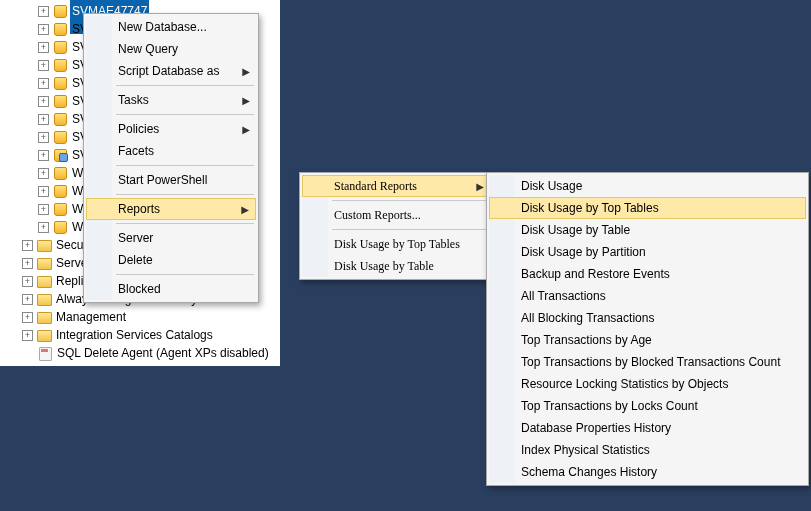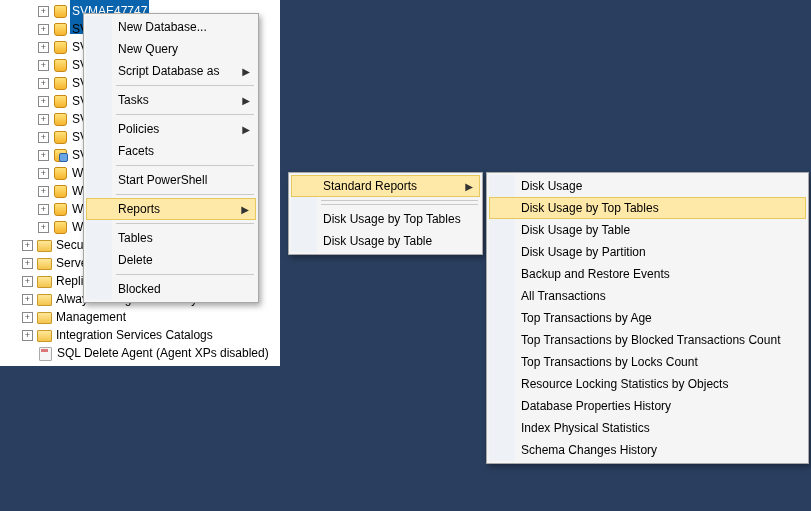--- a/index.html
+++ b/index.html
@@ -92,21 +92,21 @@
   }
   .menu-item.hover { background:#ffe9a8; border:1px solid #e5c860; height:22px; padding-left:31px; padding-right:21px;}
   .menu-item .arrow {
     position:absolute; right:6px; top:50%; transform:translateY(-50%);
     font-size:10px; color:#333;
   }
   .menu-sep {
     height:1px; background:#c9c9c9; margin:3px 2px 3px 30px;
   }
   #menu1 { left:83px; top:13px; width:176px; }
-  #menu2 { left:288px; top:172px; width:195px; }
+  #menu2 { left:299px; top:172px; width:195px;font-family:Liberation Serif, serif; }
   #menu3 { left:486px; top:172px; width:323px; }
 </style>
 </head>
 <body>
 
 <div class="tree">
   <div class="tree-row">
     <span class="indent w2"></span>
     <span class="expander">+</span>
     <span class="db-icon"></span>
@@ -261,37 +261,40 @@
     <div class="menu-item">
       <span>Start PowerShell</span>
     </div>
     <div class="menu-sep"></div>
     <div class="menu-item hover">
       <span>Reports</span>
       <span class="arrow">▶</span>
     </div>
     <div class="menu-sep"></div>
     <div class="menu-item">
-      <span>Tables</span>
+      <span>Server</span>
     </div>
     <div class="menu-item">
       <span>Delete</span>
     </div>
     <div class="menu-sep"></div>
     <div class="menu-item">
       <span>Blocked</span>
     </div>
   </div>
 <div class="menu" id="menu2">
     <div class="gutter"></div>
     <div class="menu-item hover">
       <span>Standard Reports</span>
       <span class="arrow">▶</span>
     </div>
     <div class="menu-sep"></div>
+    <div class="menu-item">
+      <span>Custom Reports...</span>
+    </div>
     <div class="menu-sep"></div>
     <div class="menu-item">
       <span>Disk Usage by Top Tables</span>
     </div>
     <div class="menu-item">
       <span>Disk Usage by Table</span>
     </div>
   </div>
 <div class="menu" id="menu3">
     <div class="gutter"></div>
@@ -307,30 +310,33 @@
     <div class="menu-item">
       <span>Disk Usage by Partition</span>
     </div>
     <div class="menu-item">
       <span>Backup and Restore Events</span>
     </div>
     <div class="menu-item">
       <span>All Transactions</span>
     </div>
     <div class="menu-item">
+      <span>All Blocking Transactions</span>
+    </div>
+    <div class="menu-item">
       <span>Top Transactions by Age</span>
     </div>
     <div class="menu-item">
       <span>Top Transactions by Blocked Transactions Count</span>
     </div>
     <div class="menu-item">
+      <span>Resource Locking Statistics by Objects</span>
+    </div>
+    <div class="menu-item">
       <span>Top Transactions by Locks Count</span>
-    </div>
-    <div class="menu-item">
-      <span>Resource Locking Statistics by Objects</span>
     </div>
     <div class="menu-item">
       <span>Database Properties History</span>
     </div>
     <div class="menu-item">
       <span>Index Physical Statistics</span>
     </div>
     <div class="menu-item">
       <span>Schema Changes History</span>
     </div>

